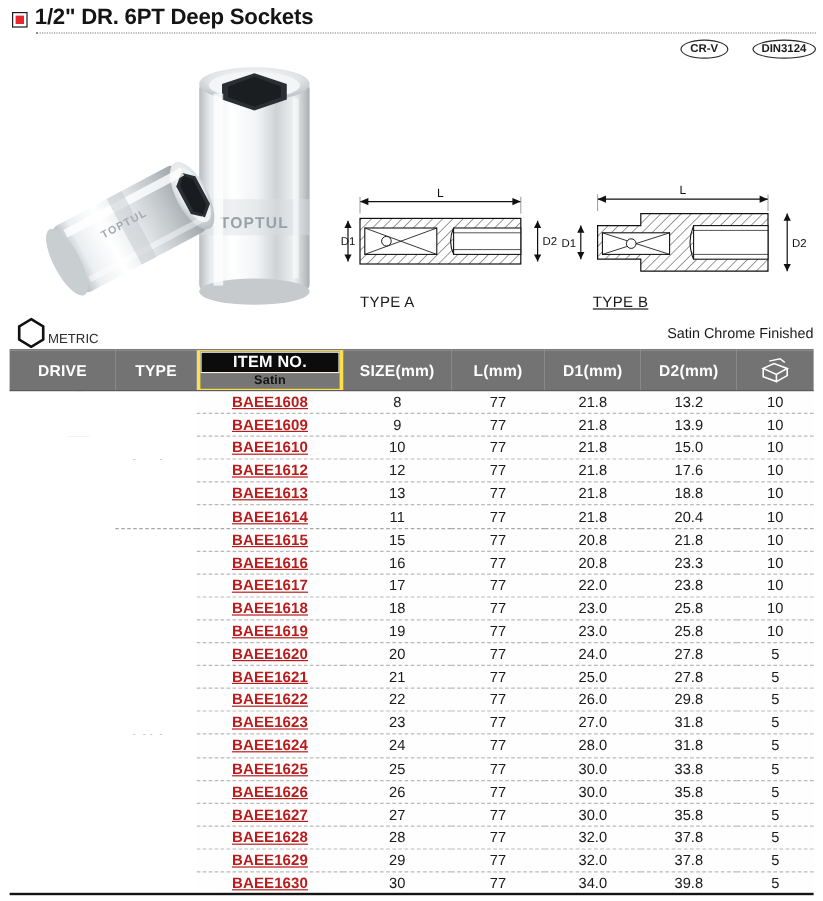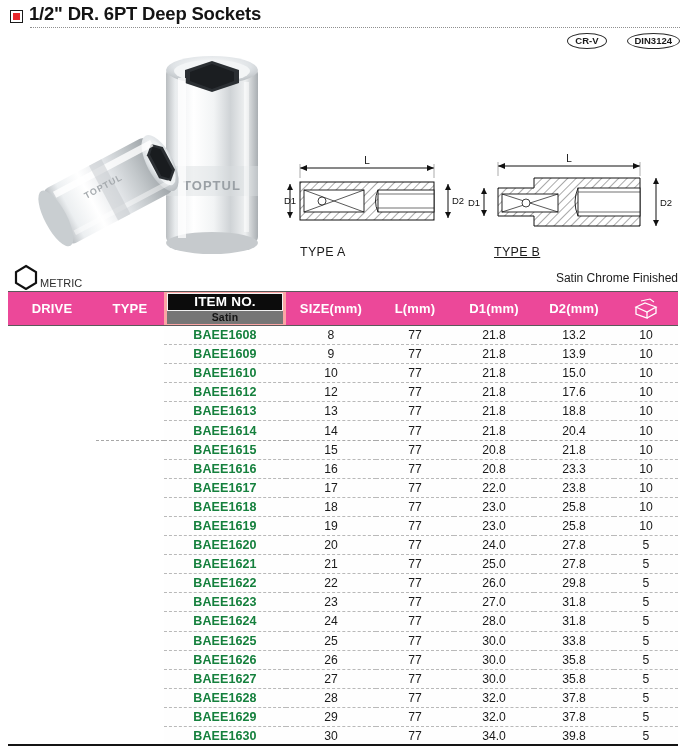--- a/index.html
+++ b/index.html
@@ -124,32 +124,32 @@
     border-collapse: collapse;
     table-layout: fixed;
   }
   .tbl th, .tbl td {
     padding: 0;
     text-align: center;
     vertical-align: middle;
   }
   thead th {
     height: 32px;
-    background: #ec4899;
+    background: #737373;
     color: #ffffff;
     font-size: 13px;
     font-weight: bold;
     letter-spacing: 0.2px;
     border-top: 1px solid #5a5a5a;
     border-bottom: 1px solid #5a5a5a;
   }
   th.item-col {
     position: relative;
     padding: 0;
-    background: #fca5a5;
+    background: #fde047;
   }
   .item-top {
     background: #0c0c0c;
     color: #fff;
     font-size: 13.5px;
     font-weight: bold;
     line-height: 16px;
     margin: 1px 3px 0;
     border: 1px solid #f2f2f2;
   }
@@ -166,21 +166,22 @@
   tbody td {
     height: 18.1px;
     font-size: 12.2px;
     color: #1a1a1a;
     background: #fefefe;
   }
   td.item {
     font-weight: bold;
     font-size: 12.5px;
     letter-spacing: 0.1px;
-    color: #15803d;
+    color: #b91c1c;
+    text-decoration: underline;
   }
   tbody tr td.dash-sep {
     border-top: 1px dashed #b9b9b9;
   }
   tbody tr:first-child td.dash-sep { border-top: none; }
   tbody tr.group-end td.spanleft {
     border-bottom: 1px dashed #a8a8a8;
   }
   td.drive-cell, td.type-cell { background: #ffffff; }
 
@@ -503,21 +504,21 @@
         <td class="dash-sep spanleft">13</td>
         <td class="dash-sep spanleft">77</td>
         <td class="dash-sep spanleft">21.8</td>
         <td class="dash-sep spanleft">18.8</td>
         <td class="dash-sep spanleft">10</td>
       </tr>
       <tr class="group-end">
         <td class="drive-cell"></td>
         <td class="type-cell spanleft"></td>
         <td class="item dash-sep spanleft">BAEE1614</td>
-        <td class="dash-sep spanleft">14</td>
+        <td class="dash-sep spanleft">11</td>
         <td class="dash-sep spanleft">77</td>
         <td class="dash-sep spanleft">21.8</td>
         <td class="dash-sep spanleft">20.4</td>
         <td class="dash-sep spanleft">10</td>
       </tr>
       <tr>
         <td class="drive-cell"></td>
         <td class="type-cell spanleft"></td>
         <td class="item dash-sep spanleft">BAEE1615</td>
         <td class="dash-sep spanleft">15</td>

